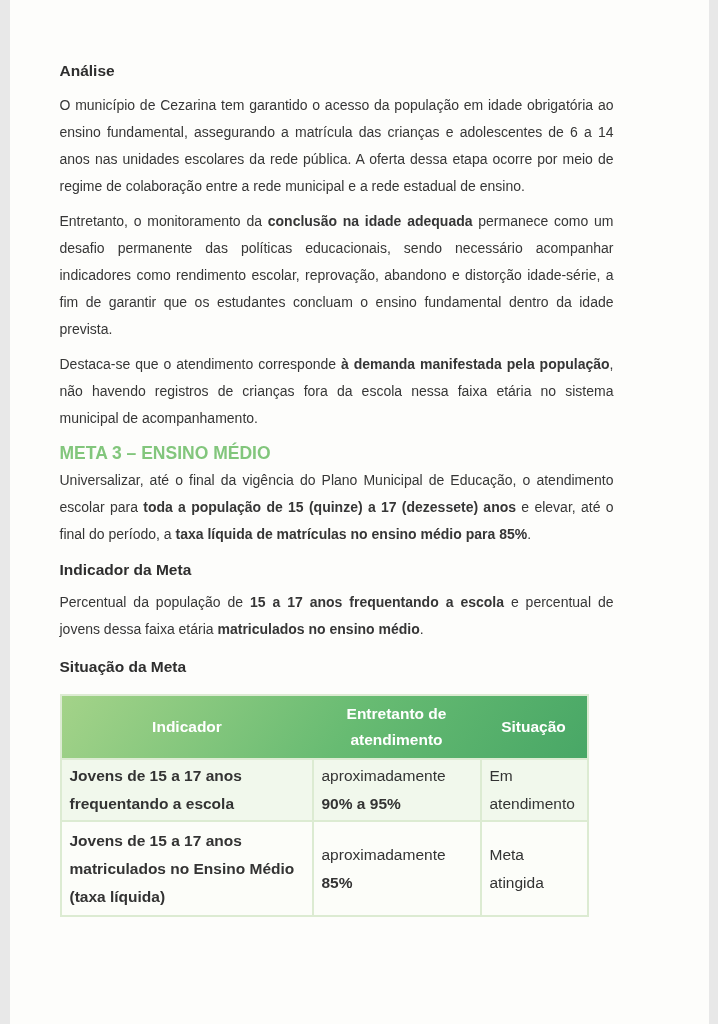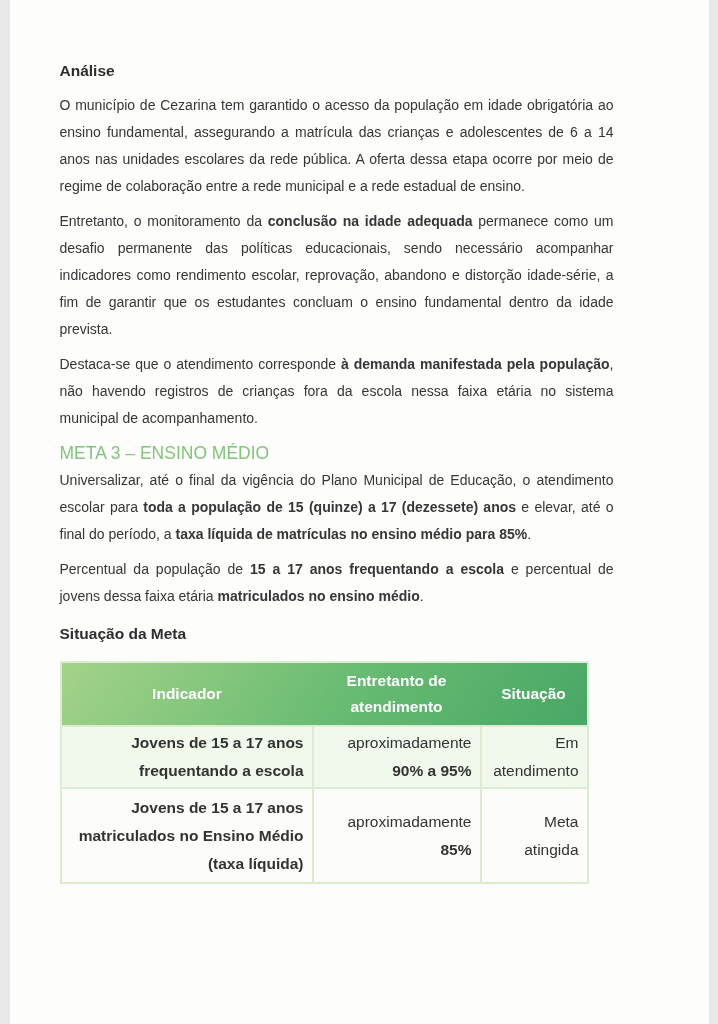--- a/index.html
+++ b/index.html
@@ -20,21 +20,21 @@
   }
   .h-small{
     font-size:15.5px;font-weight:bold;
     line-height:27px;margin:0 0 8px 0;color:#2e2e2e;
   }
   .para{
     font-size:14px;line-height:27px;
     text-align:justify;margin:0 0 8px 0;color:#363636;
   }
   .meta-heading{
-    font-size:17.5px;font-weight:normal;
+    font-size:17.5px;font-weight:bold;
     line-height:27px;margin:0;color:var(--heading-green,#82c67c);
   }
   .h-indicador{margin-top:4px;margin-bottom:6px;}
   .h-situacao{margin-top:10px;margin-bottom:6px;}
   .b{font-weight:bold;}
 
   table.meta-table{
     width:527px;
     table-layout:fixed;
     border-collapse:collapse;
@@ -53,21 +53,21 @@
   }
   thead th{
     border:0;
     color:#fff;font-weight:bold;
     text-align:center;vertical-align:middle;
     line-height:26px;
     padding:0 8px;
   }
   tbody td{
     border:2px solid var(--table-border,#dcebd2);
-    text-align:right;vertical-align:middle;
+    text-align:left;vertical-align:middle;
     padding:2px 8px;
     color:#333;
   }
   table.meta-table{border:2px solid var(--table-border,#dcebd2);}
   tbody tr.row-0{height:55px;}
   tbody tr.row-0 td{background:var(--row1-bg,#f1f8ec);}
   tbody tr.row-1{height:95px;}
   tbody tr.row-1 td{background:var(--row2-bg,#fcfdf9);}
   .cell-line{line-height:28px;}
 </style>
@@ -78,20 +78,21 @@
 
   <div class="h-small">Análise</div>
 
   <p class="para"><span>O município de Cezarina tem garantido o acesso da população em idade obrigatória ao ensino fundamental, assegurando a matrícula das crianças e adolescentes de 6 a 14 anos nas unidades escolares da rede pública. A oferta dessa etapa ocorre por meio de regime de colaboração entre a rede municipal e a rede estadual de ensino.</span></p>
   <p class="para"><span>Entretanto, o monitoramento da </span><span class="b">conclusão na idade adequada</span><span> permanece como um desafio permanente das políticas educacionais, sendo necessário acompanhar indicadores como rendimento escolar, reprovação, abandono e distorção idade-série, a fim de garantir que os estudantes concluam o ensino fundamental dentro da idade prevista.</span></p>
   <p class="para"><span>Destaca-se que o atendimento corresponde </span><span class="b">à demanda manifestada pela população</span><span>, não havendo registros de crianças fora da escola nessa faixa etária no sistema municipal de acompanhamento.</span></p>
 
   <div class="meta-heading">META 3 – ENSINO MÉDIO</div>
   <p class="para"><span>Universalizar, até o final da vigência do Plano Municipal de Educação, o atendimento escolar para </span><span class="b">toda a população de 15 (quinze) a 17 (dezessete) anos</span><span> e elevar, até o final do período, a </span><span class="b">taxa líquida de matrículas no ensino médio para 85%</span><span>.</span></p>
 
+  <div class="h-small h-indicador">Indicador da Meta</div>
   <p class="para"><span>Percentual da população de </span><span class="b">15 a 17 anos frequentando a escola</span><span> e percentual de jovens dessa faixa etária </span><span class="b">matriculados no ensino médio</span><span>.</span></p>
 
   <div class="h-small h-situacao">Situação da Meta</div>
 
   <table class="meta-table">
     <colgroup>
         <col class="c1">
         <col class="c2">
         <col class="c3">
       </colgroup>

